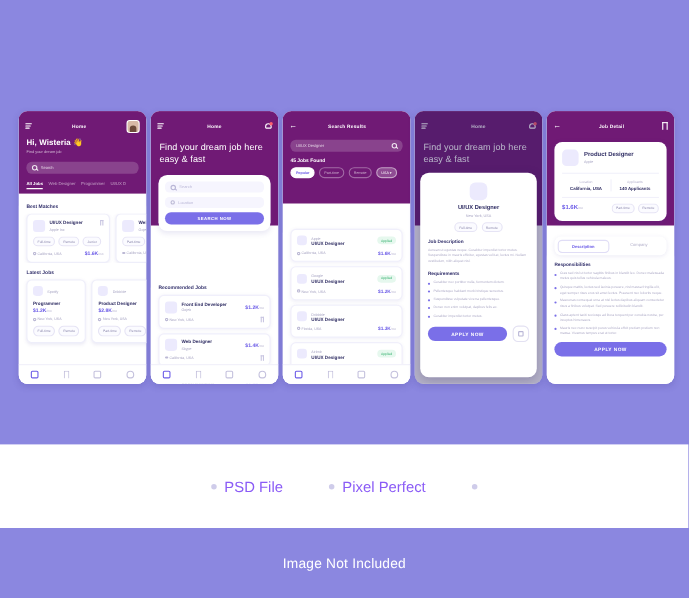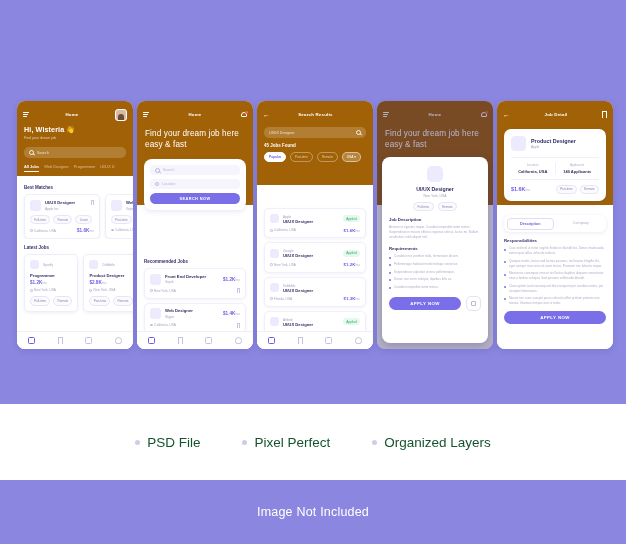--- a/index.html
+++ b/index.html
@@ -11,21 +11,21 @@
   
   .kit-title{position:absolute;top:41px;left:0;width:626px;text-align:center;
     color:#ffffff;font-size:23px;font-weight:bold;letter-spacing:.2px;}
 
   
   .phones{position:absolute;top:101px;left:17px;width:600px;height:248px;
     display:flex;gap:4px;}
   .phone{position:relative;width:116px;height:248px;background:#fff;
     border-radius:8px;overflow:hidden;flex:0 0 116px;
     box-shadow:0 2px 6px rgba(60,50,140,.18);}
-  .ph-head{background:#a16207;color:#fff;position:relative;}
+  .ph-head{background:#701a75;color:#fff;position:relative;}
   .statusbar{height:7px;}
   .navbar{height:13px;display:flex;align-items:center;justify-content:space-between;
     padding:0 6px;}
   .navtitle{font-size:4.4px;font-weight:bold;letter-spacing:.2px;}
   .ham{width:6px;height:5px;display:flex;flex-direction:column;justify-content:space-between;}
   .ham i{display:block;height:1px;background:#fff;border-radius:1px;}
   .ham i:nth-child(2){width:80%}
   .ham i:nth-child(3){width:60%}
   .avatar{width:10px;height:10px;border-radius:3px;background:#d7b9a6;
     border:1px solid #fff;overflow:hidden;position:relative;}
@@ -161,21 +161,21 @@
   .drow{display:flex;align-items:center;justify-content:space-between;margin-top:5px;
     border-top:.7px solid #f1f0fa;padding-top:5px;}
   .seg{display:flex;gap:4px;background:#fff;border-radius:6px;margin:6px 7px 0 7px;
     padding:2.5px;box-shadow:0 1px 4px rgba(90,80,170,.12);}
   .segi{flex:1;text-align:center;font-size:3.7px;color:#b0adc8;padding:3.2px 0;border-radius:4px;}
   .segi.on{background:#fff;color:#6c5ce7;font-weight:bold;border:.7px solid #e0ddf6;}
 
   
   .features{position:absolute;left:0;top:404px;width:626px;height:76px;background:#fff;
     display:flex;align-items:center;justify-content:center;gap:42px;}
-  .feat{display:flex;align-items:center;gap:7px;font-size:13.5px;color:#14532d;}
+  .feat{display:flex;align-items:center;gap:7px;font-size:13.5px;color:#8b5cf6;}
   .dot{width:5px;height:5px;border-radius:50%;background:#cfccea;flex:0 0 5px;}
   .footer{position:absolute;left:0;top:480px;width:626px;height:64px;
     display:flex;align-items:center;justify-content:center;
     color:#fff;font-size:12.5px;letter-spacing:.2px;}
 </style>
 </head>
 <body>
 
 <div class="page">
 
@@ -637,19 +637,18 @@
     <div class="feat">
       <span class="dot"></span>
       <span>PSD File</span>
     </div>
     <div class="feat">
       <span class="dot"></span>
       <span>Pixel Perfect</span>
     </div>
     <div class="feat">
       <span class="dot"></span>
-      <span>Organized Layers</span>
     </div>
   </div>
 
   <div class="footer">Image Not Included</div>
 
 </div>
 
 </body></html>

